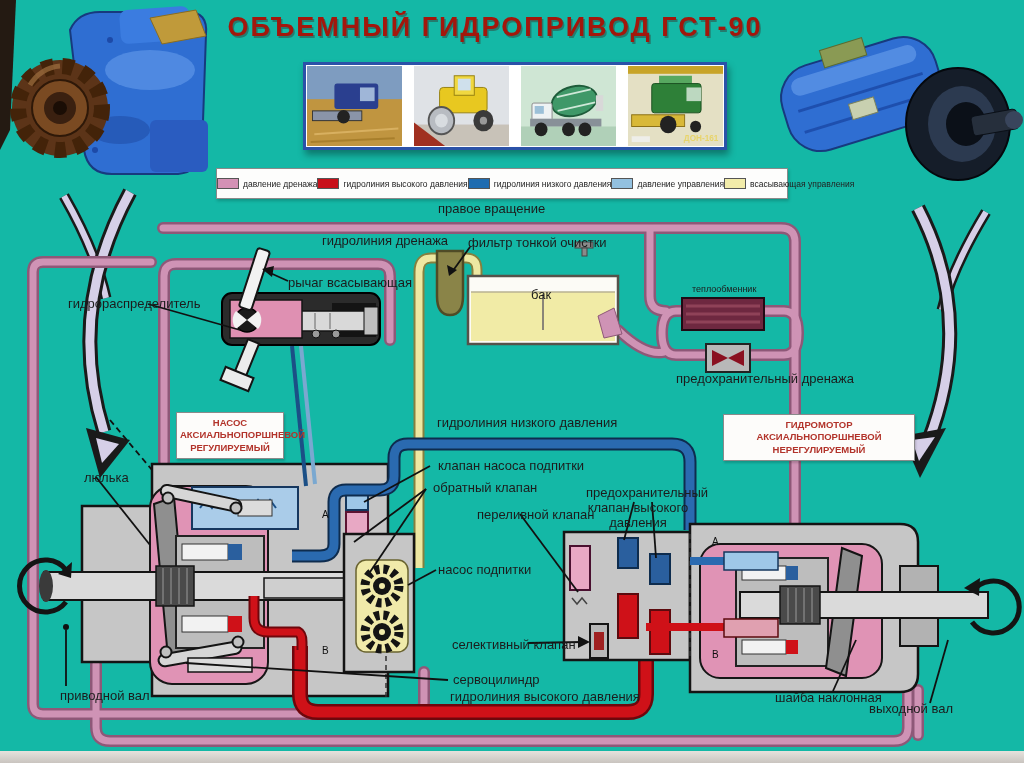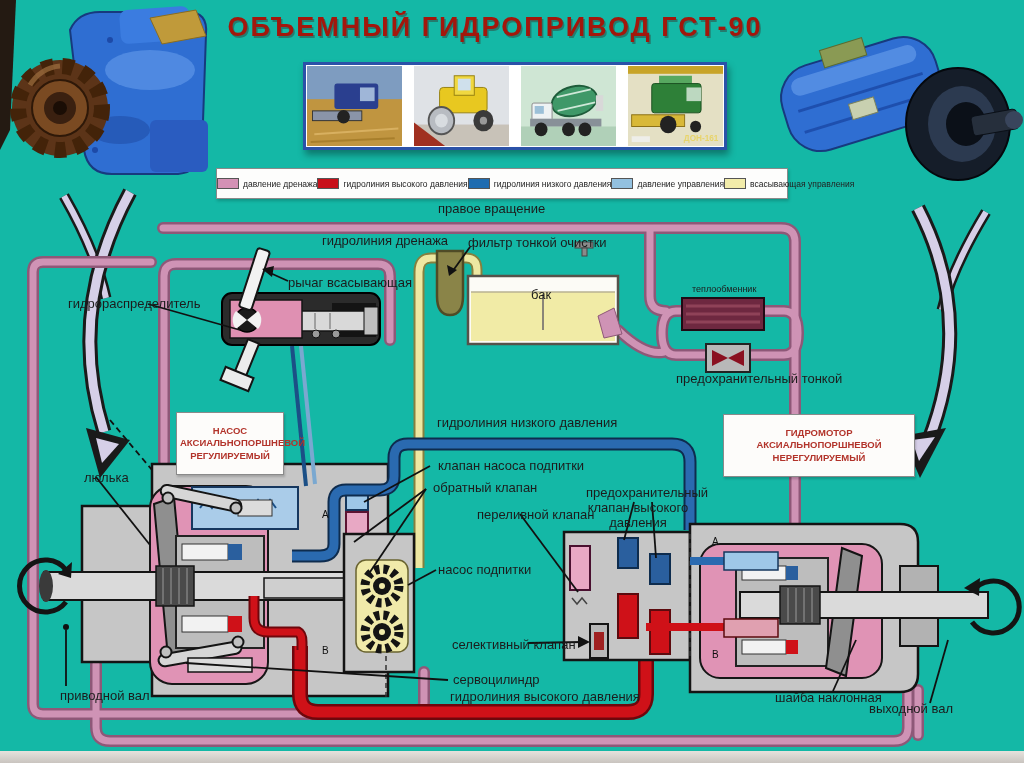--- a/index.html
+++ b/index.html
@@ -18,21 +18,21 @@
   #legend{left:216px;top:168px;width:572px;height:31px;z-index:3;background:#fdfdfc;
           border:1.5px solid #8a8a8a;box-sizing:border-box;display:flex;align-items:center;
           justify-content:space-evenly;box-shadow:1px 2px 3px rgba(0,0,0,.2);}
   .leg-item{display:flex;align-items:center;gap:4px;}
   .leg-sw{width:20px;height:9px;border:1px solid #555;display:inline-block;}
   .leg-lb{font-size:8.5px;color:#222;white-space:nowrap;}
   #schematic{left:0;top:0;z-index:1;}
   .lbl{position:absolute;z-index:3;font-size:13px;line-height:1.15;color:#1c1c1c;white-space:nowrap;}
   .lbl.wrap{white-space:normal;text-align:center;}
   .cbox{position:absolute;z-index:3;background:#fdfcfa;border:1px solid #8a8a8a;color:#b2332a;
-        font-weight:bold;text-align:center;font-size:9.5px;line-height:1.3;padding:12px 3px;
+        font-weight:bold;text-align:center;font-size:9.5px;line-height:1.3;padding:4px 3px;
         box-shadow:1px 2px 2px rgba(0,0,0,.18);}
   #photo-pump{left:0;top:0;width:230px;height:200px;z-index:2;}
   #photo-motor{left:776px;top:12px;width:248px;height:190px;z-index:2;}
   #bottom-strip{left:0;top:751px;width:1024px;height:12px;z-index:0;
                 background:linear-gradient(#e6e2dd,#c9c4bf);}
 </style>
 </head>
 <body>
 
 <div id="stage">
@@ -409,21 +409,21 @@
       <text x="712" y="545">A</text>
       <text x="712" y="658">B</text>
     </g>
   </svg>
 
   <div class="lbl" style="left:438px;top:202px;">правое вращение</div>
   <div class="lbl" style="left:322px;top:234px;">гидролиния дренажа</div>
   <div class="lbl" style="left:468px;top:236px;">фильтр тонкой очистки</div>
   <div class="lbl" style="left:531px;top:264px;margin-top:24px;">бак</div>
   <div class="lbl" style="left:692px;top:284px;font-size:9px;">теплообменник</div>
-  <div class="lbl" style="left:676px;top:372px;">предохранительный тонкой</div>
+  <div class="lbl" style="left:676px;top:372px;">предохранительный дренажа</div>
   <div class="lbl" style="left:288px;top:276px;">рычаг всасывающая</div>
   <div class="lbl" style="left:68px;top:297px;">гидрораспределитель</div>
   <div class="lbl" style="left:437px;top:416px;">гидролиния низкого давления</div>
   <div class="lbl" style="left:438px;top:459px;">клапан насоса подпитки</div>
   <div class="lbl" style="left:433px;top:481px;">обратный клапан</div>
   <div class="lbl" style="left:477px;top:508px;">переливной клапан</div>
   <div class="lbl wrap" style="left:586px;top:486px;width:104px;">предохранительный клапан высокого давления</div>
   <div class="lbl" style="left:438px;top:563px;">насос подпитки</div>
   <div class="lbl" style="left:452px;top:638px;">селективный клапан</div>
   <div class="lbl" style="left:453px;top:673px;">сервоцилиндр</div>

